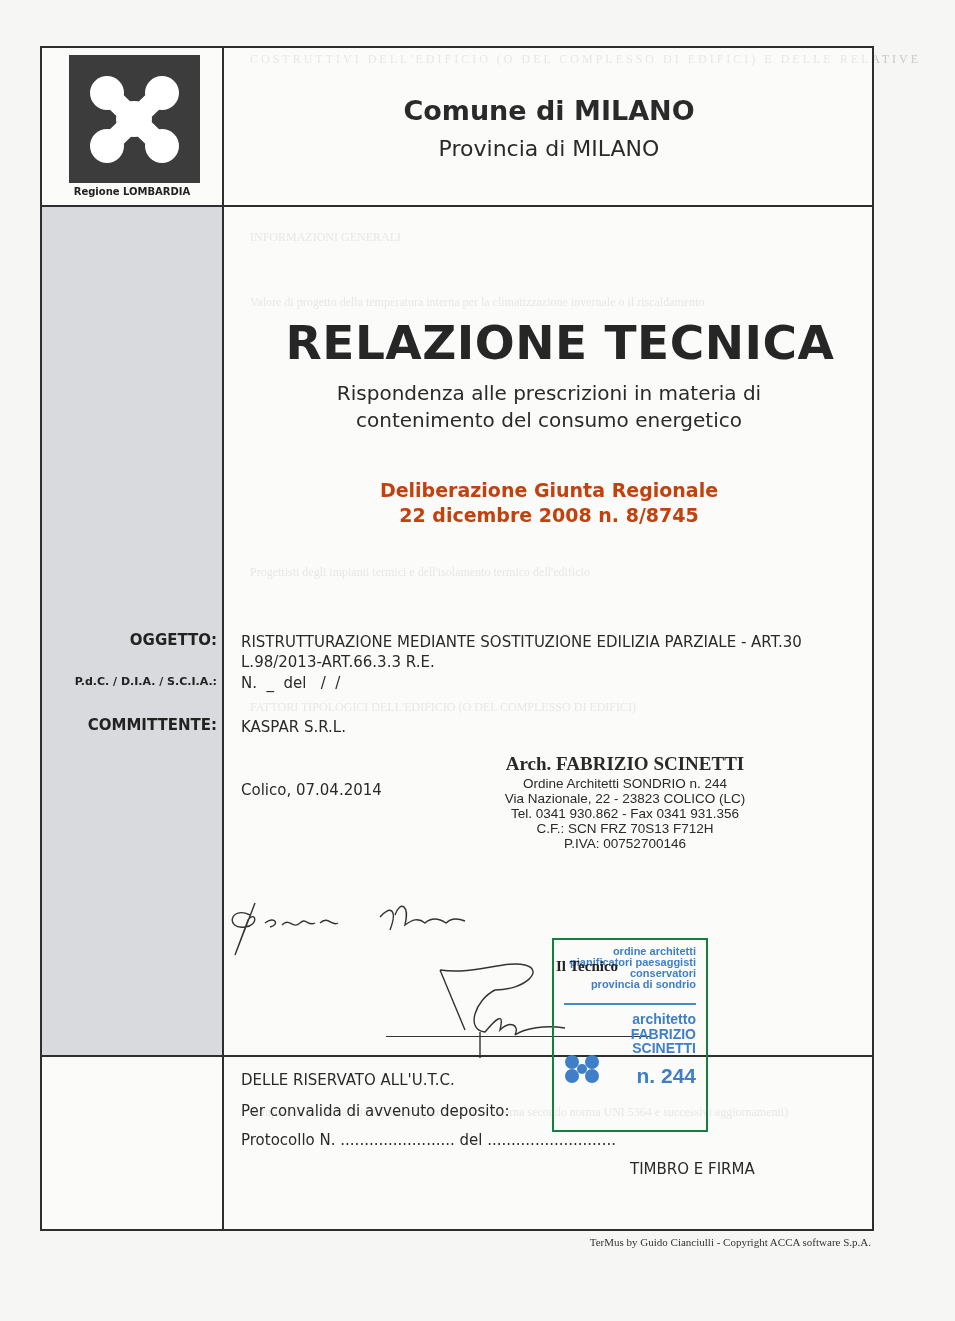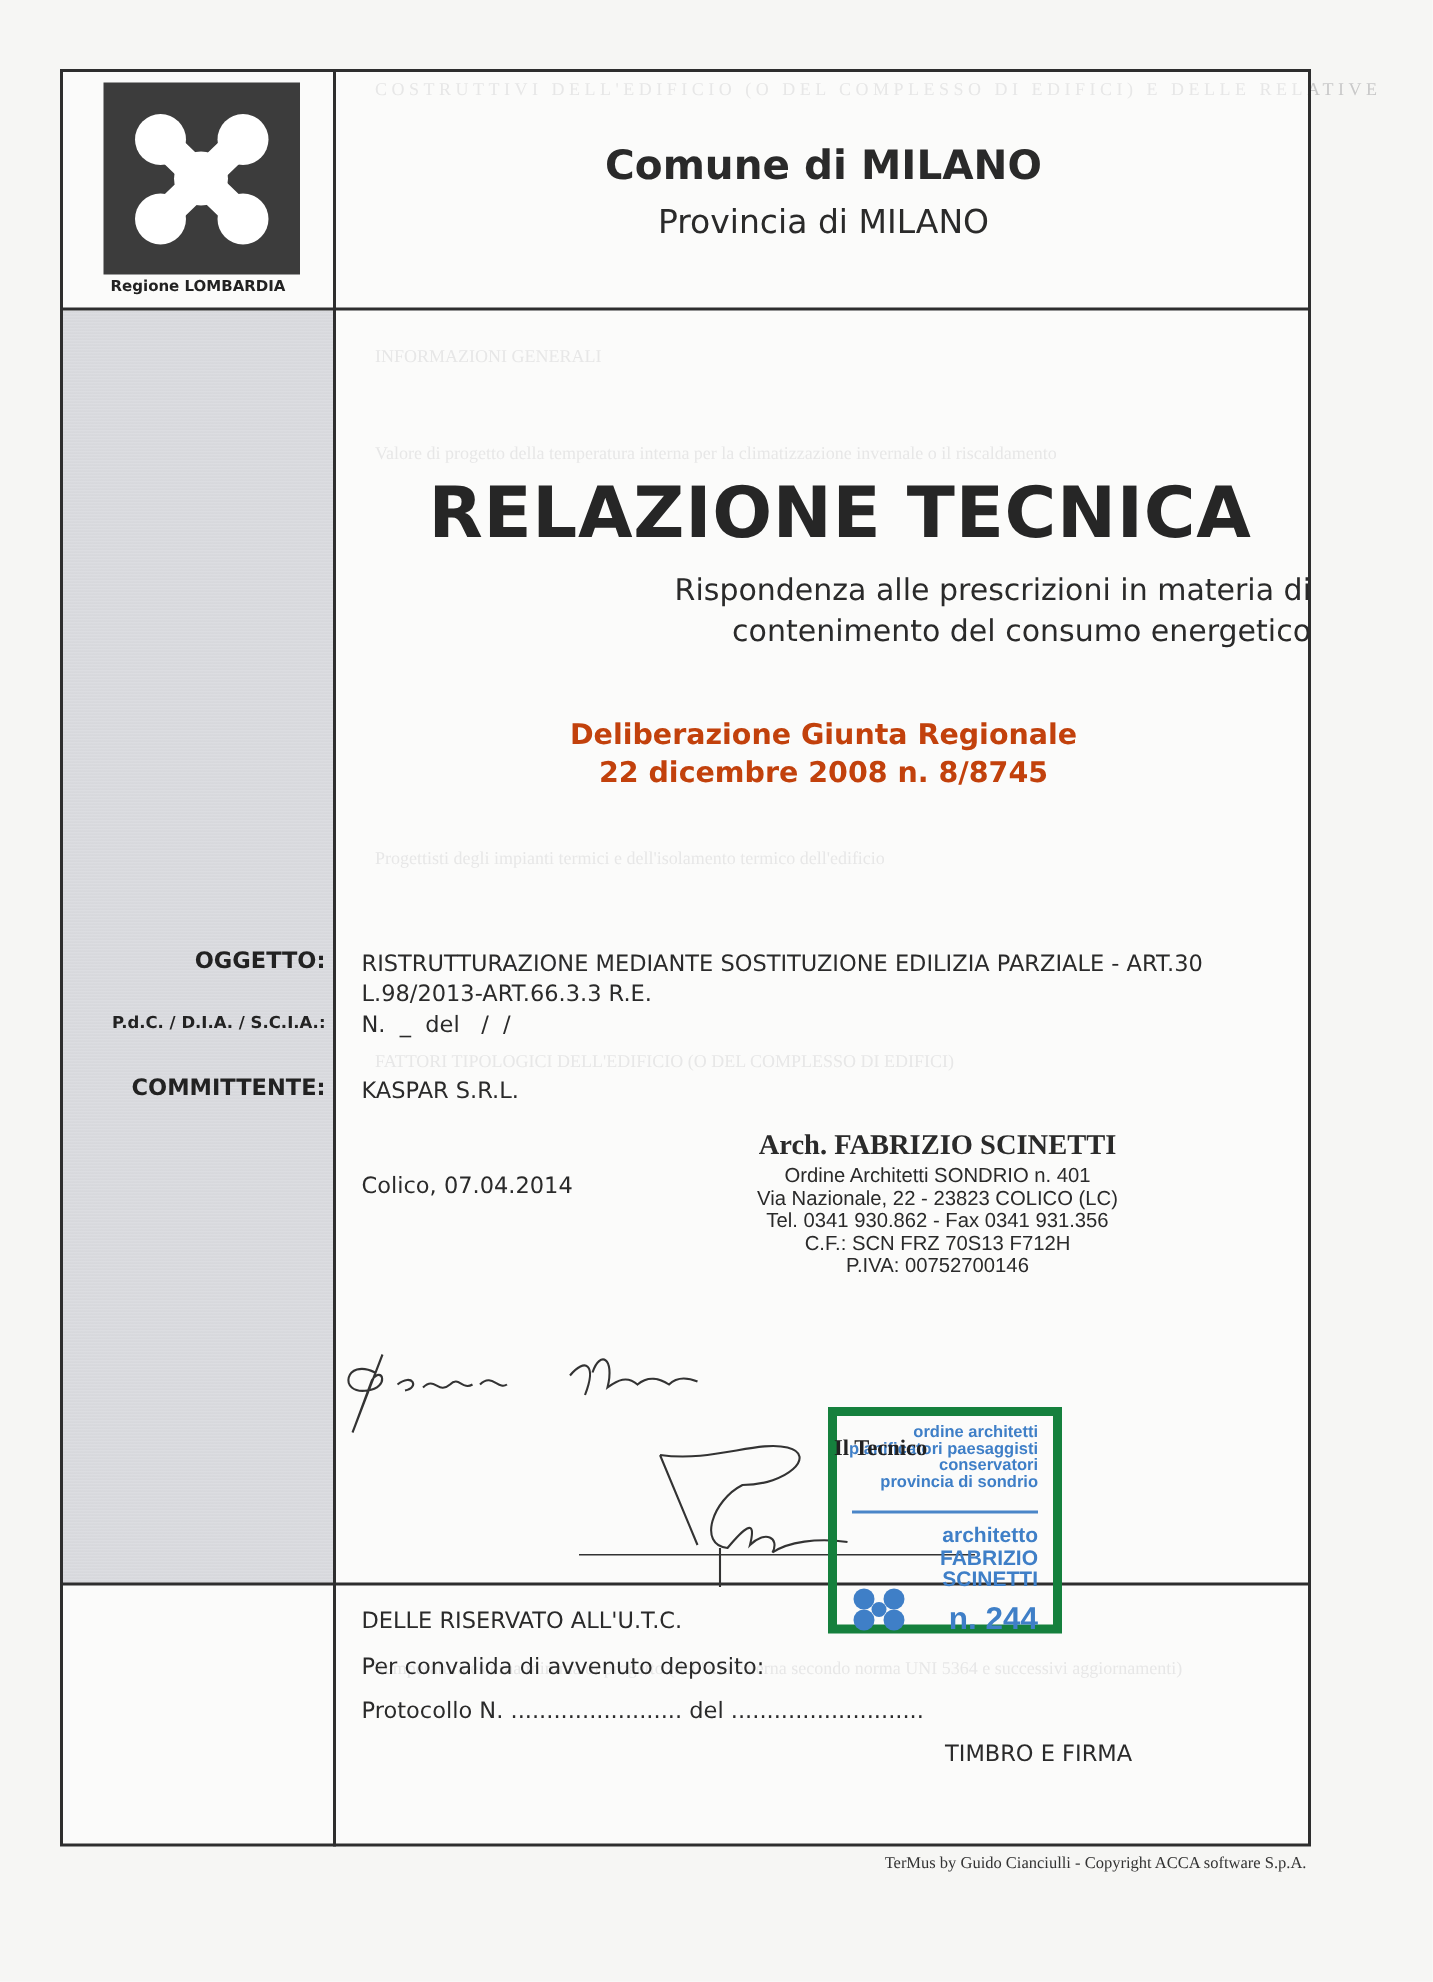--- a/index.html
+++ b/index.html
@@ -25,30 +25,30 @@
   }
   .logo-caption {
     position: absolute; left: 42px; top: 186px; width: 180px; text-align: center;
     font-size: 10px; font-weight: bold; color: #222;
   }
   .comune { position: absolute; left: 224px; width: 650px; text-align: center; }
   .comune-title { top: 95px; font-size: 27px; font-weight: bold; color: #2a2a2a; }
   .comune-sub { top: 136px; font-size: 22px; color: #2a2a2a; }
   .rel-title { position: absolute; left: 224px; width: 650px; top: 315px; text-align: center;
     font-size: 47px; font-weight: bold; color: #262626; letter-spacing: 0.5px; margin-left: 11px; }
-  .rel-sub { position: absolute; left: 224px; width: 650px; text-align: right; font-size: 20px; color: #2a2a2a; line-height: 27px; }
+  .rel-sub { position: absolute; left: 224px; width: 650px; text-align: center; font-size: 20px; color: #2a2a2a; line-height: 27px; }
   .delib { position: absolute; left: 224px; width: 650px; text-align: center; font-size: 19px; font-weight: bold; color: #c2410c; line-height: 25px; }
   .lbl { position: absolute; right: 738px; text-align: right; font-weight: bold; color: #222; white-space: nowrap; }
   .val { position: absolute; left: 241px; font-size: 15px; color: #2a2a2a; white-space: nowrap; line-height: 20px; }
   .arch { position: absolute; left: 480px; width: 290px; text-align: center; font-family: "Liberation Sans", sans-serif; color: #2a2a2a; }
   .arch-name { top: 753px; font-family: "Liberation Serif", serif; font-weight: bold; font-size: 19px; }
   .arch-line { font-size: 13.5px; line-height: 15px; }
   .stamp {
-    position: absolute; left: 552px; top: 938px; width: 156px; height: 151px;
-    border: 6px solid #15803d; box-sizing: border-box; color: #3f7fc7;
+    position: absolute; left: 552px; top: 938px; width: 156px; height: 194px;
+    border: 2px solid #15803d; box-sizing: border-box; color: #3f7fc7;
     font-family: "Liberation Sans", sans-serif; font-weight: bold; text-align: right;
   }
   .stamp .t { position: absolute; right: 10px; font-size: 11px; line-height: 11px; white-space: nowrap; }
   .stamp .rule { position: absolute; left: 10px; right: 10px; top: 63px; height: 2px; background: #4a86c8; }
   .stamp .big { position: absolute; right: 10px; font-size: 14px; line-height: 14px; }
   .stamp .num { position: absolute; right: 10px; top: 124px; font-size: 21px; }
   .tecnico { position: absolute; left: 556px; top: 958px; font-family: "Liberation Serif", serif; font-size: 15px; font-weight: bold; color: #222; }
   .sigline { position: absolute; left: 386px; top: 1036px; width: 264px; height: 1px; background: #333; }
   .utc { position: absolute; left: 241px; font-size: 15px; color: #2a2a2a; white-space: nowrap; }
   .timbro { position: absolute; left: 630px; top: 1160px; font-size: 15px; color: #2a2a2a; }
@@ -100,21 +100,21 @@
 
 <div class="lbl" style="top:675px;font-size:11px;">P.d.C. / D.I.A. / S.C.I.A.:</div>
 <div class="val" style="top:673px;white-space:pre;">N.  _  del   /  /</div>
 
 <div class="lbl" style="top:716px;font-size:15px;">COMMITTENTE:</div>
 <div class="val" style="top:717px;">KASPAR S.R.L.</div>
 
 <div class="val" style="top:780px;">Colico, 07.04.2014</div>
 
 <div class="arch arch-name">Arch. FABRIZIO SCINETTI</div>
-<div class="arch arch-line" style="top:776px;">Ordine Architetti SONDRIO n. 401</div>
+<div class="arch arch-line" style="top:776px;">Ordine Architetti SONDRIO n. 244</div>
 <div class="arch arch-line" style="top:791px;">Via Nazionale, 22 - 23823 COLICO (LC)</div>
 <div class="arch arch-line" style="top:806px;">Tel. 0341 930.862 - Fax 0341 931.356</div>
 <div class="arch arch-line" style="top:821px;">C.F.: SCN FRZ 70S13 F712H</div>
 <div class="arch arch-line" style="top:836px;">P.IVA: 00752700146</div>
 
 <svg style="position:absolute;left:220px;top:895px;" width="280" height="70" viewBox="0 0 280 70">
   <path d="M30 20 C10 10, 5 35, 25 32 C40 30, 35 15, 28 25 L15 60 L35 8 M45 28 C55 20,60 30,50 32 M62 30 C70 22,72 35,80 28 C86 22,88 32,95 28 M100 28 C108 20,112 32,118 28" fill="none" stroke="#333" stroke-width="1.4"></path>
   <path d="M160 22 C170 10,178 14,170 35 M175 20 C180 5,190 10,185 30 C192 25,198 22,205 28 C212 22,220 24,226 28 C232 22,240 24,245 26" fill="none" stroke="#333" stroke-width="1.4"></path>
 </svg>
 <svg style="position:absolute;left:435px;top:960px;" width="140" height="100" viewBox="0 0 140 100">

